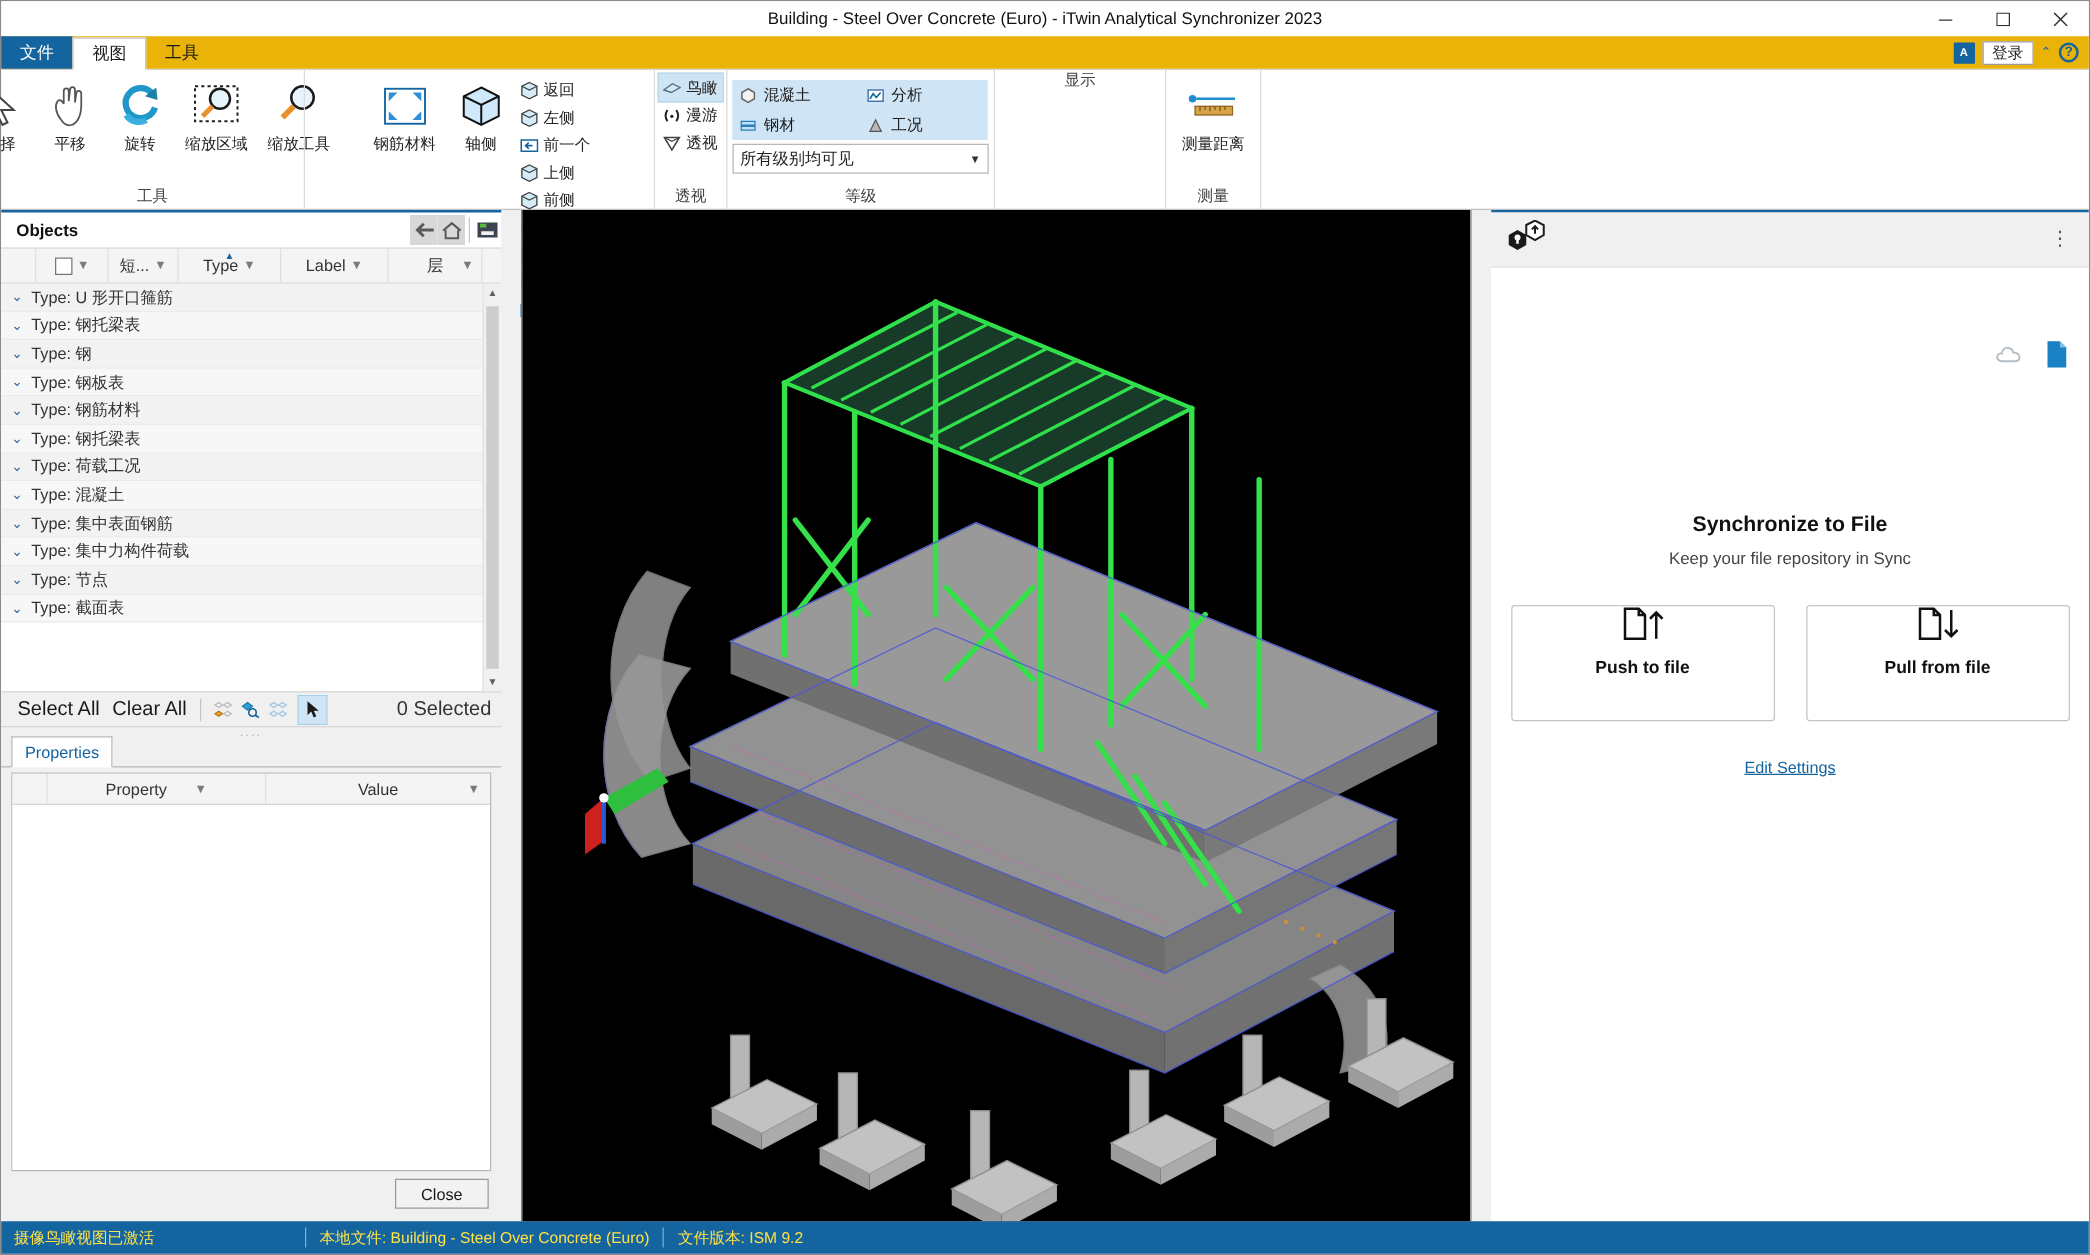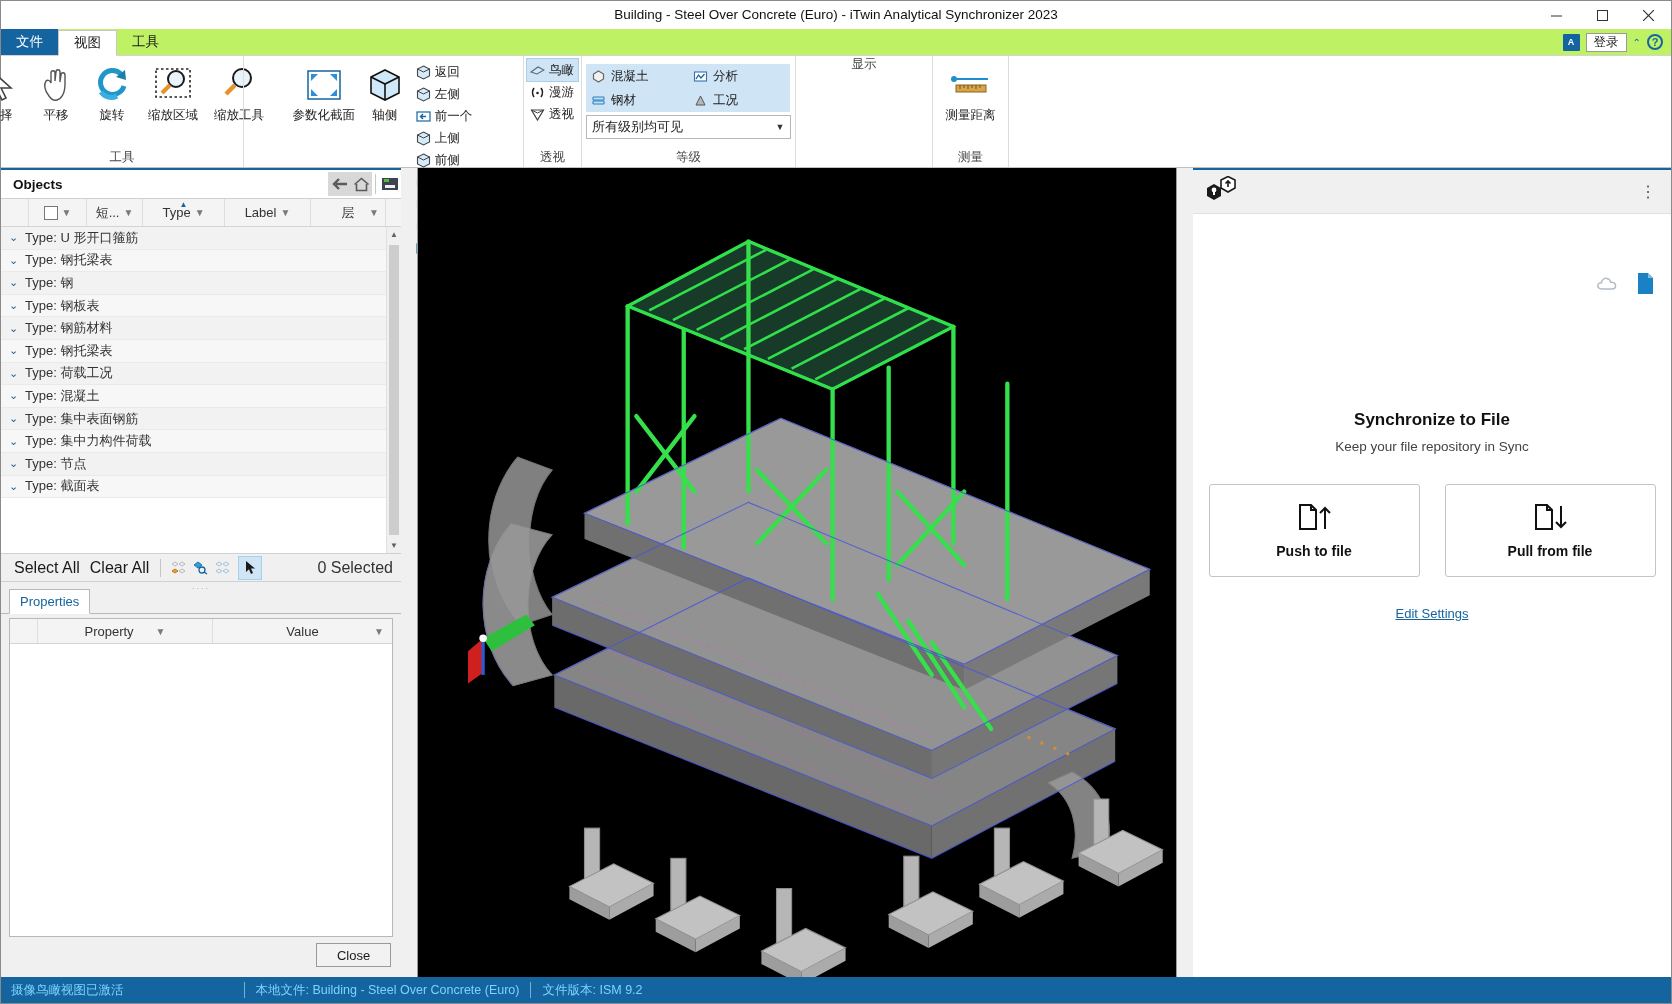--- a/index.html
+++ b/index.html
@@ -16,21 +16,21 @@
   .titlebar { height: 28px; display:flex; align-items:center; background:#fff;
               position:relative; flex:0 0 28px; }
   .titlebar-title { position:absolute; left:0; right:0; text-align:center;
                     font-size:13.5px; color:#111; line-height:28px; }
   .win-btns { margin-left:auto; display:flex; height:28px; z-index:2; }
   .win-btn { width:46px; height:28px; display:flex; align-items:center;
              justify-content:center; font-size:14px; color:#333; }
   .win-btn svg { display:block; }
 
   
-  .tabrow { height:26px; display:flex; align-items:flex-end; background:#bef264;
+  .tabrow { height:26px; display:flex; align-items:flex-end; background:#eab308;
             flex:0 0 26px; position:relative; }
   .tab { height:26px; padding:0 15px; display:flex; align-items:center;
          font-size:13.5px; color:#1a1a1a; }
   .tab.file { background:#1464a0; color:#fff; font-weight:normal; }
   .tab.active { border:1px solid #c8c8c8; border-bottom:1px solid #fff;
                 background:#fff; position:relative; top:1px; }
   .tabrow-right { margin-left:auto; display:flex; align-items:center;
                   gap:6px; padding-right:8px; height:26px; }
   .lang-icon { width:17px; height:17px; background:#1464a0; color:#fff;
                font-size:9px; display:flex; align-items:center; justify-content:center;
@@ -172,27 +172,27 @@
               width:22px; text-align:center; }
   .rd-body { flex:1; display:flex; flex-direction:column; align-items:center;
              position:relative; }
   .rd-corner { position:absolute; right:16px; top:58px; display:flex;
                align-items:center; gap:16px; }
   .rd-title { margin-top:196px; font-size:17px; font-weight:bold; color:#111; }
   .rd-sub { margin-top:9px; font-size:13.5px; color:#444; }
   .rd-cards { margin-top:30px; display:flex; gap:25px; }
   .rd-card { width:211px; height:93px; border:1px solid #c4c4c4; border-radius:3px;
              display:flex; flex-direction:column; align-items:center;
-             justify-content:center; gap:9px; background:#fff; }
+             justify-content:flex-start; gap:9px; background:#fff; }
   .rd-card .clbl { font-size:14px; font-weight:bold; color:#111; }
   .rd-link { margin-top:29px; font-size:13px; color:#1464a0;
              text-decoration:underline; }
 
   
-  .statusbar { flex:0 0 26px; height:26px; background:#1464a0; color:#7dd3fc;
+  .statusbar { flex:0 0 26px; height:26px; background:#1464a0; color:#fde047;
                display:flex; align-items:center; font-size:12.5px;
                padding-left:10px; }
   .statusbar .vsep { width:1px; height:16px; background:#79aed5; margin:0 11px; }
 </style>
 </head>
 <body>
 
 <div class="app">
 
   <div class="titlebar">
@@ -287,21 +287,21 @@
         <div class="bigbtn wide">
           <div class="ico">
             <svg width="38" height="38" viewBox="0 0 38 38">
               <rect x="3" y="5" width="32" height="28" fill="none" stroke="#1464a0" stroke-width="1.5"></rect>
               <path d="M6 8 L13 8 L6 15 Z" fill="#2e8fd6"></path>
                 <path d="M32 8 L25 8 L32 15 Z" fill="#2e8fd6"></path>
               <path d="M6 30 L13 30 L6 23 Z" fill="#2e8fd6"></path>
                 <path d="M32 30 L25 30 L32 23 Z" fill="#2e8fd6"></path>
             </svg>
           </div>
-          <div class="lbl">参数化截面</div>
+          <div class="lbl">钢筋材料</div>
         </div>
         <div class="bigbtn">
           <div class="ico">
             <svg width="38" height="38" viewBox="0 0 38 38">
               <path d="M19 4 L33 11 L33 27 L19 34 L5 27 L5 11 Z" fill="#cfe8fa" stroke="#111" stroke-width="1.6"></path>
               <path d="M5 11 L19 18 L33 11" fill="none" stroke="#111" stroke-width="1.6"></path>
               <path d="M19 18 L19 34" fill="none" stroke="#111" stroke-width="1.6"></path>
             </svg>
           </div>
           <div class="lbl">轴侧</div>

